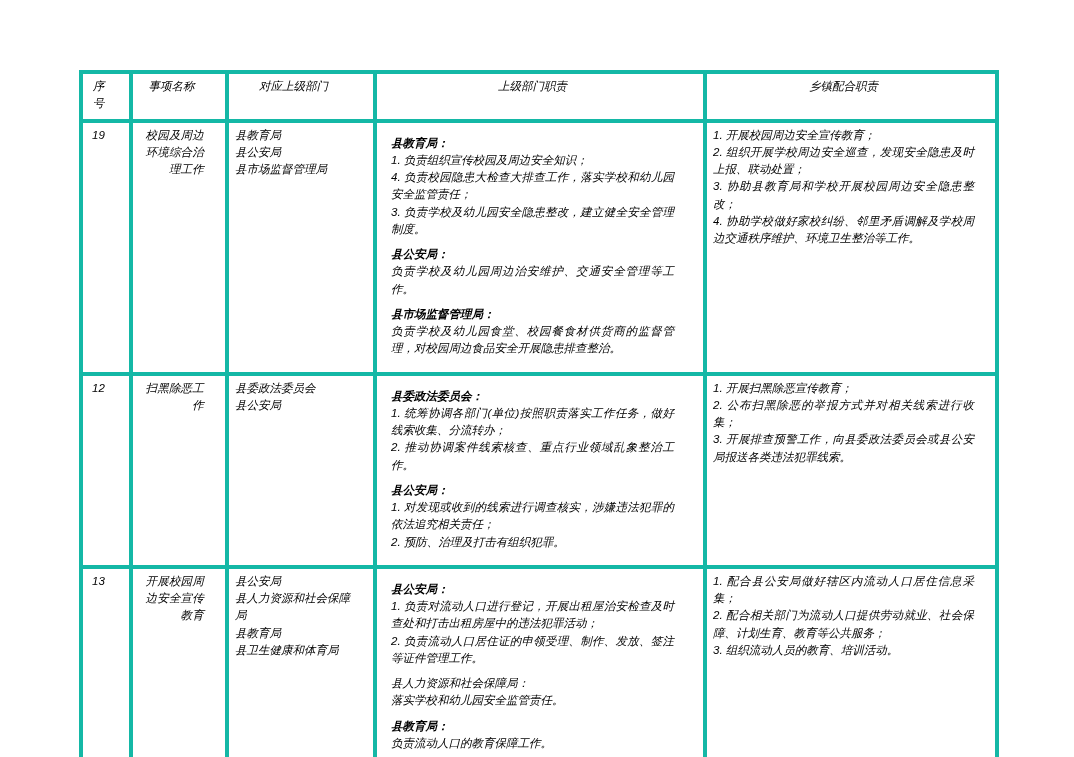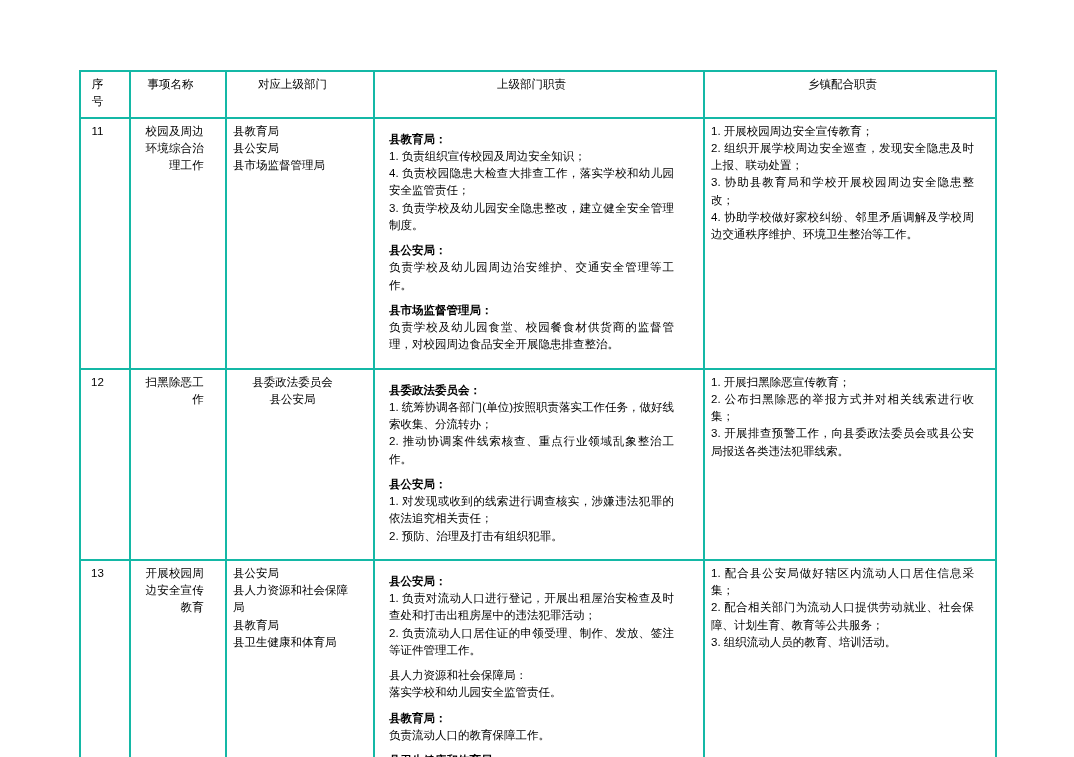--- a/index.html
+++ b/index.html
@@ -24,27 +24,28 @@
   }
   table.doc-table {
     position: absolute;
     left: 79px;
     top: 70px;
     width: 916px;
     border-collapse: collapse;
     table-layout: fixed;
   }
   table.doc-table td, table.doc-table th {
-    border: 2px solid #14b8a6;
+    border: 4px solid #14b8a6;
     vertical-align: top;
     padding: 4px 21px 6px 6px;
     font-size: 11.5px;
     line-height: 1.5;
     font-family: "Liberation Sans", sans-serif;
     font-weight: normal;
+    font-style: italic;
   }
   thead th {
     text-align: center;
     vertical-align: middle;
     height: 26px;
     padding: 3px 4px;
     font-size: 12px;
     font-weight: bold;
   }
   .col-seq { width: 50px; }
@@ -111,21 +112,21 @@
       <tr>
         <th>序号</th>
         <th>事项名称</th>
         <th>对应上级部门</th>
         <th>上级部门职责</th>
         <th>乡镇配合职责</th>
       </tr>
     </thead>
     <tbody>
       <tr>
-        <td class="seq">11</td>
+        <td class="seq">19</td>
         <td class="name">校园及周边环境综合治理工作</td>
         <td class="dept" style="white-space: pre-line;">县教育局
 县公安局
 县市场监督管理局</td>
         <td class="duty">
           <div class="blk">
             <p class="hd">县教育局：</p>
             <p class="ln">1. 负责组织宣传校园及周边安全知识；</p>
             <p class="ln">4. 负责校园隐患大检查大排查工作，落实学校和幼儿园安全监管责任；</p>
             <p class="ln">3. 负责学校及幼儿园安全隐患整改，建立健全安全管理制度。</p>
@@ -142,21 +143,21 @@
         <td class="town">
           <p class="ln">1. 开展校园周边安全宣传教育；</p>
           <p class="ln">2. 组织开展学校周边安全巡查，发现安全隐患及时上报、联动处置；</p>
           <p class="ln">3. 协助县教育局和学校开展校园周边安全隐患整改；</p>
           <p class="ln">4. 协助学校做好家校纠纷、邻里矛盾调解及学校周边交通秩序维护、环境卫生整治等工作。</p>
         </td>
       </tr>
       <tr>
         <td class="seq">12</td>
         <td class="name">扫黑除恶工作</td>
-        <td class="dept" style="white-space: pre-line; text-align: center;">县委政法委员会
+        <td class="dept" style="white-space: pre-line;">县委政法委员会
 县公安局</td>
         <td class="duty">
           <div class="blk">
             <p class="hd">县委政法委员会：</p>
             <p class="ln">1. 统筹协调各部门(单位)按照职责落实工作任务，做好线索收集、分流转办；</p>
             <p class="ln">2. 推动协调案件线索核查、重点行业领域乱象整治工作。</p>
           </div>
           <div class="blk">
             <p class="hd">县公安局：</p>
             <p class="ln">1. 对发现或收到的线索进行调查核实，涉嫌违法犯罪的依法追究相关责任；</p>

